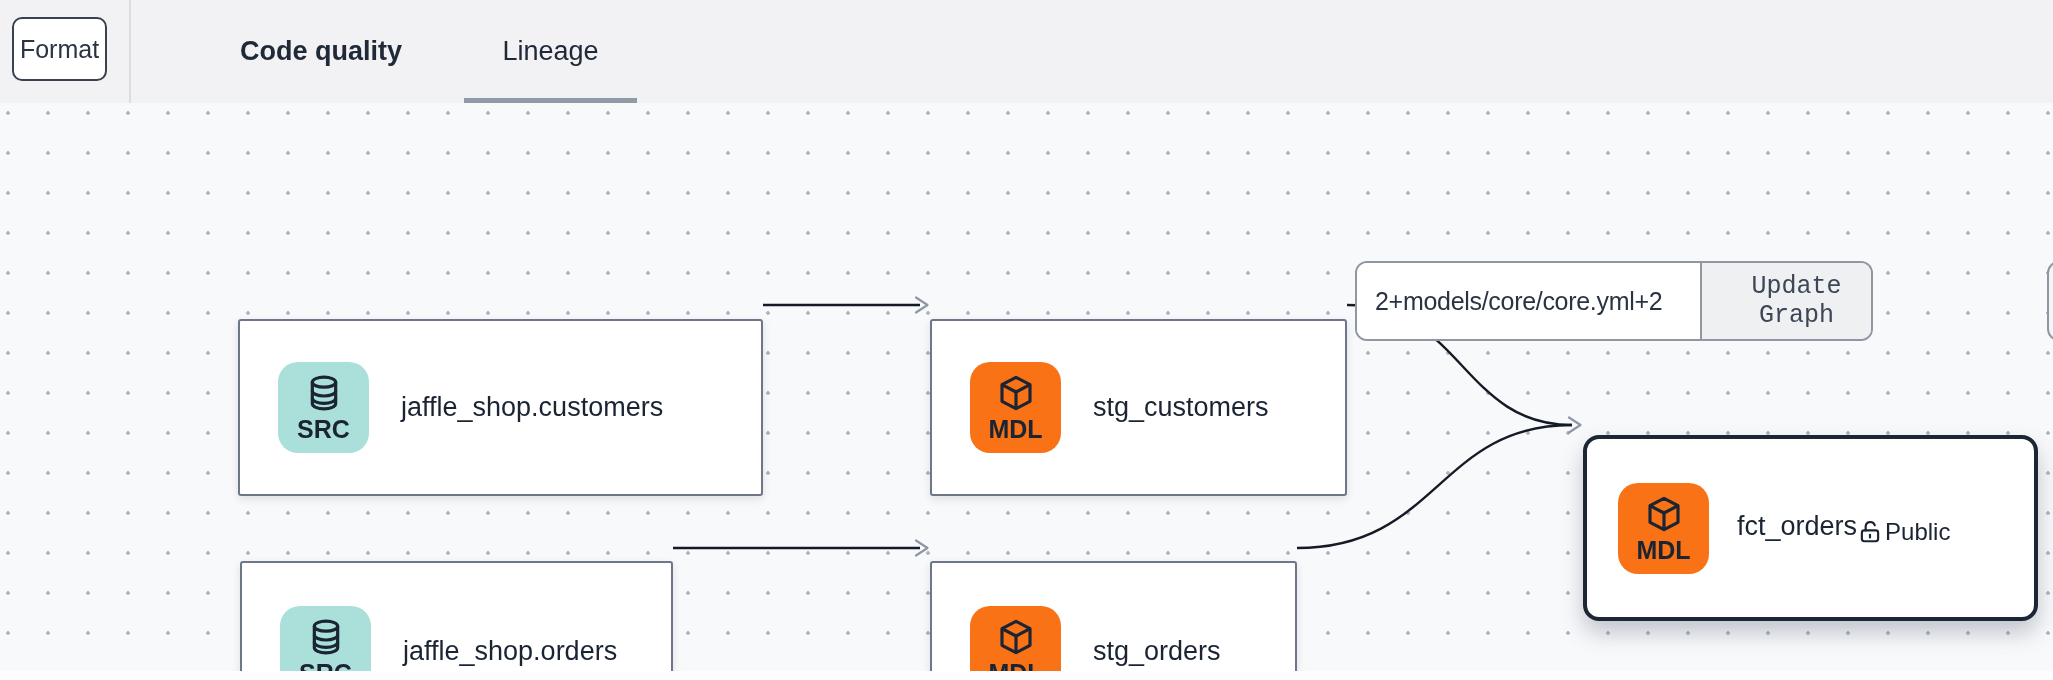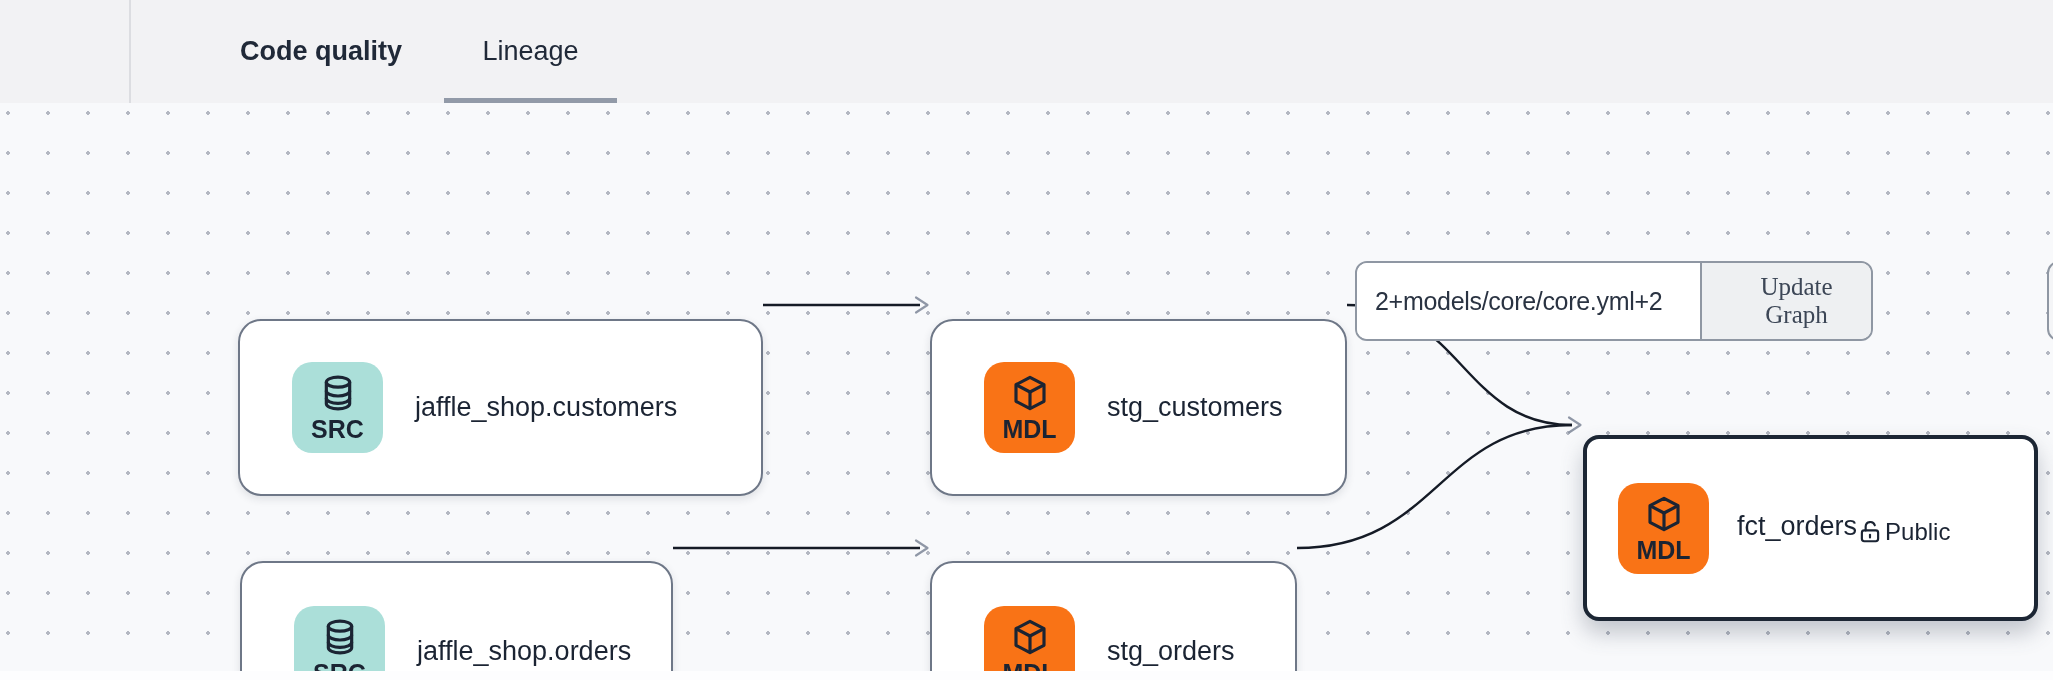--- a/index.html
+++ b/index.html
@@ -14,38 +14,38 @@
     background:#ffffff;border:2px solid #39424f;border-radius:10px;
     font-family:inherit;font-size:25px;color:#2b3442;cursor:pointer;
     display:flex;align-items:center;justify-content:center;
   }
   .topbar-divider{position:absolute;left:129px;top:0;width:2px;height:103px;background:#dcdde1;}
   .tab{
     position:absolute;top:0;height:103px;display:flex;align-items:center;justify-content:center;
     font-size:27px;color:#202938;cursor:pointer;
   }
   .tab-code-quality{left:221px;width:200px;font-weight:bold;}
-  .tab-lineage{left:444px;width:173px;}
+  .tab-lineage{left:464px;width:173px;}
   .tab.active::after{
     content:"";position:absolute;left:0;right:0;bottom:0;height:5px;background:#929aa8;
   }
   
   .canvas{
     position:absolute;left:0;top:103px;width:2053px;height:577px;
     background-color:#f8f9fb;
     background-image:radial-gradient(circle,#b4b8c2 1.7px,rgba(180,184,194,0) 2px);
     background-size:40px 40px;background-position:-12px -10px;
   }
   .edges{position:absolute;left:0;top:0;pointer-events:none;}
   .edge{fill:none;stroke:#151b26;stroke-width:2.4px;}
   .arrow{fill:none;stroke:#8f97a6;stroke-width:2.2px;stroke-linecap:round;stroke-linejoin:round;}
   
   .node{
-    position:absolute;background:#fff;border:2px solid #6e7787;border-radius:23px;
-    box-sizing:border-box;display:flex;align-items:center;padding-left:52px;
+    position:absolute;background:#fff;border:2px solid #6e7787;border-radius:3px;
+    box-sizing:border-box;display:flex;align-items:center;padding-left:38px;
     box-shadow:0 3px 8px rgba(30,40,60,.12);cursor:pointer;
   }
   .node.selected{
     border:4px solid #1c2634;border-radius:16px;padding-left:31px;
     box-shadow:0 12px 22px rgba(70,80,100,.30);
   }
   .badge{
     width:91px;height:91px;border-radius:20px;flex:none;
     display:flex;flex-direction:column;align-items:center;justify-content:center;
   }
@@ -69,34 +69,35 @@
     position:absolute;left:1355px;top:158px;height:80px;display:flex;
     border:2px solid #8f97a3;border-radius:12px;overflow:hidden;background:#fff;
     box-sizing:border-box;
   }
   .selector-input{
     width:307px;border:none;outline:none;background:#fff;
     font-family:inherit;font-size:25px;letter-spacing:-0.3px;color:#2a3342;padding:8px 18px;
   }
   .update-btn{
     width:171px;border:none;border-left:2px solid #8f97a3;background:#eef0f2;
-    font-family:Liberation Serif, serif;font-size:25px;color:#3c4656;cursor:pointer;padding-left:26px;
+    font-family:Liberation Mono, monospace;font-size:25px;color:#3c4656;cursor:pointer;padding-left:26px;
   }
   .partial-control{
     position:absolute;left:2047px;top:158px;width:46px;height:80px;box-sizing:border-box;
     border:2px solid #8f97a3;border-radius:12px;background:#f4f5f7;
   }
   .bottom-strip{position:absolute;left:0;top:671px;width:2053px;height:9px;background:#fdfdfe;}
 </style>
 </head>
 <body>
 
 <div class="app">
 
   <header class="topbar">
+    <button class="format-btn">Format</button>
     <div class="topbar-divider"></div>
     <div class="tab tab-code-quality">
       <span>Code quality</span>
     </div>
     <div class="tab tab-lineage active">
       <span>Lineage</span>
     </div>
   </header>
 
   <div class="canvas">

